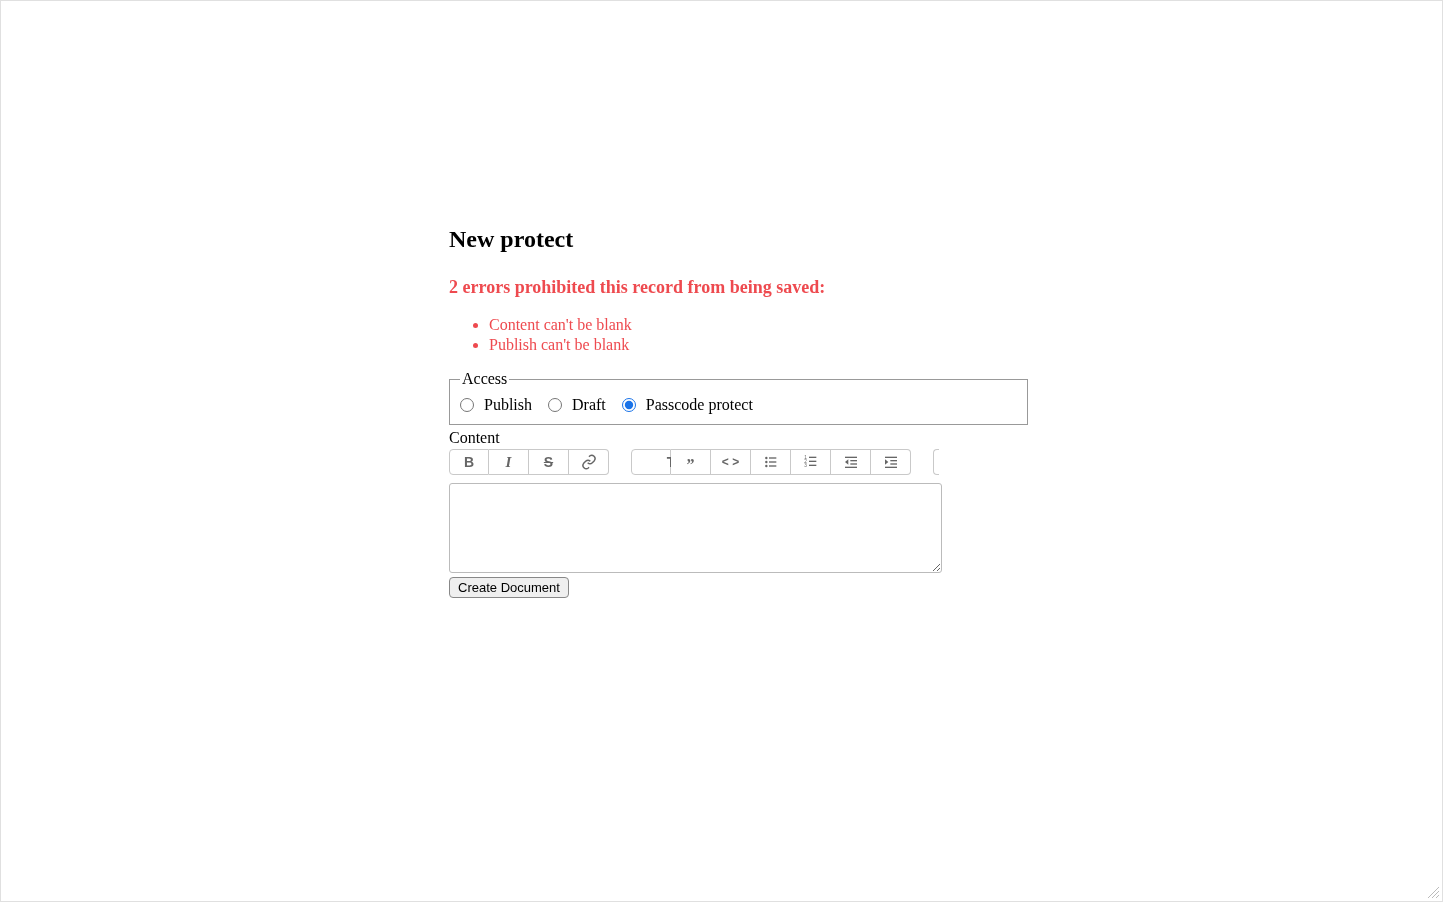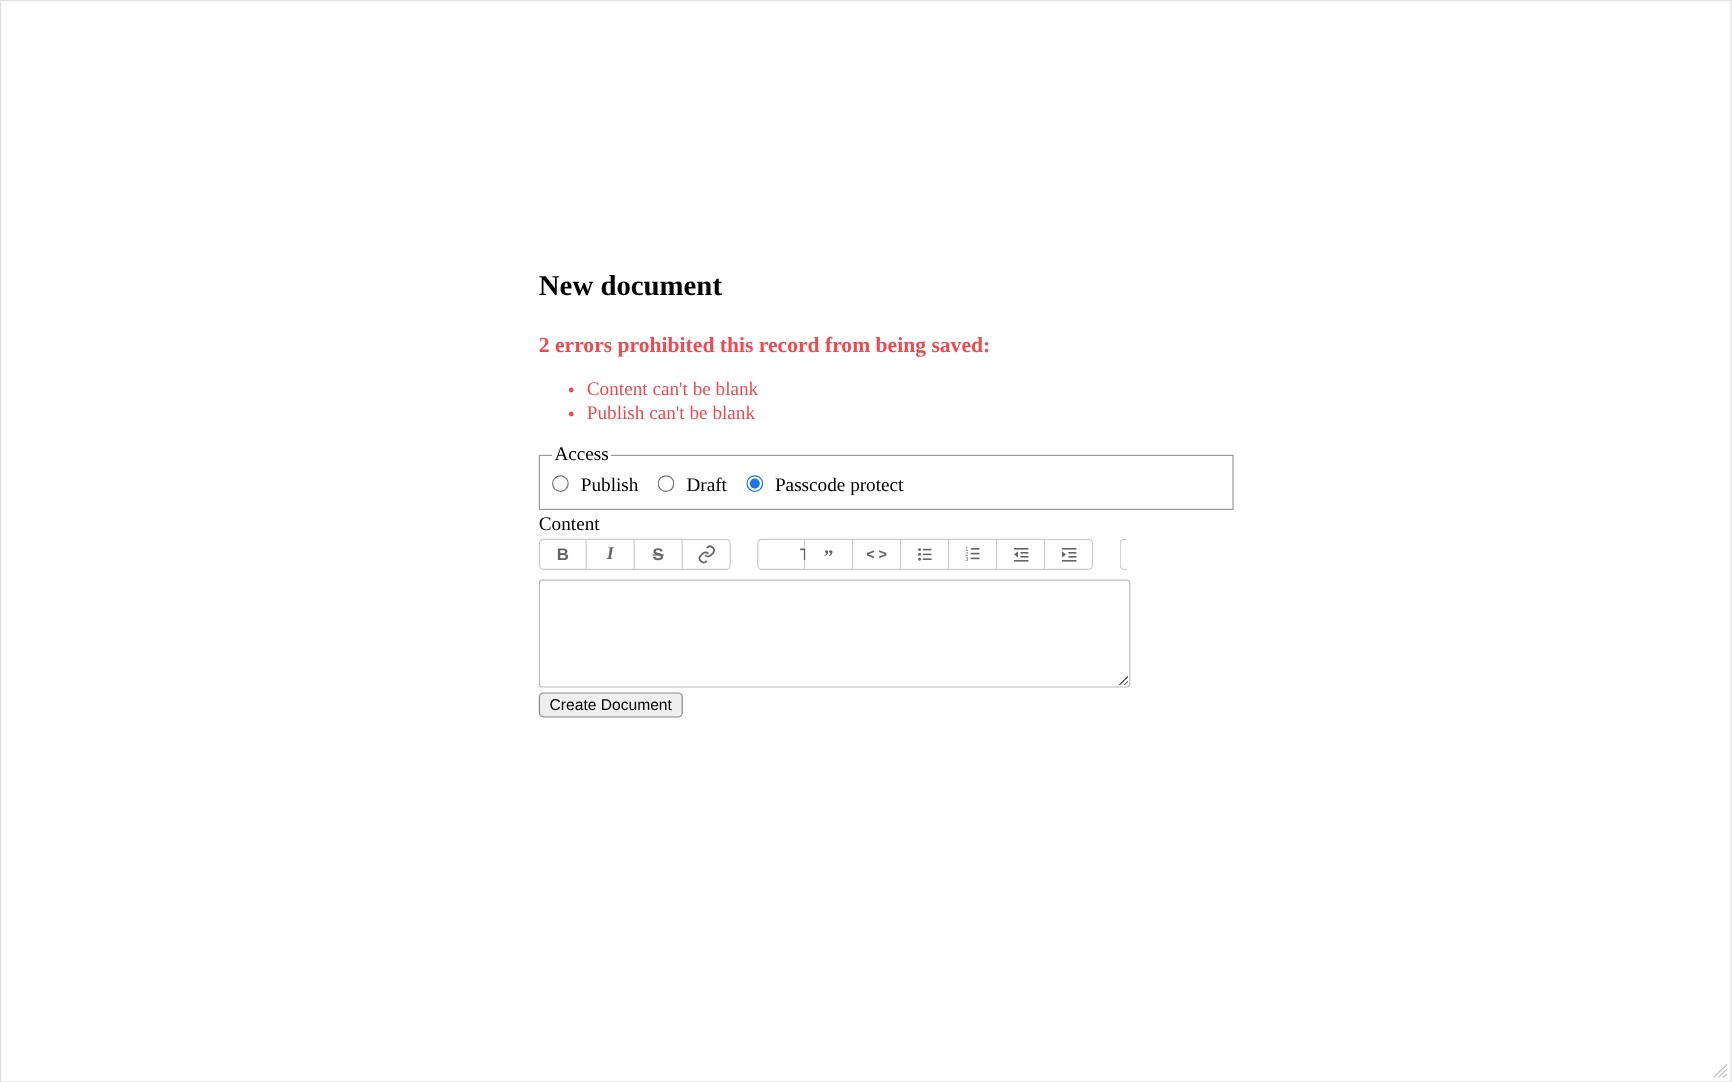--- a/index.html
+++ b/index.html
@@ -55,21 +55,21 @@
       margin: 0 0 4px 0;
       padding: 6px 10px 10px 10px;
       width: 579px;
     }
     fieldset legend {
       font-size: 16px;
       padding: 0 2px;
     }
     .radio-row {
       display: flex;
-      align-items: flex-start;
+      align-items: center;
       gap: 6px;
       font-size: 16px;
       padding-top: 2px;
     }
     .radio-row label {
       margin-right: 10px;
     }
     input[type="radio"] {
       width: 14px;
       height: 14px;
@@ -172,21 +172,21 @@
       border-radius: 4px;
       cursor: pointer;
       margin-top: 4px;
     }
   </style>
 </head>
 <body>
 
 <div class="container">
 
-  <h2 class="page-title">New document</h2>
+  <h2 class="page-title">New protect</h2>
 
   <h2 class="error-title">2 errors prohibited this record from being saved:</h2>
 
   <ul class="error-list">
     <li>Content can't be blank</li>
     <li>Publish can't be blank</li>
   </ul>
 
   <fieldset>
     <legend>Access</legend>

